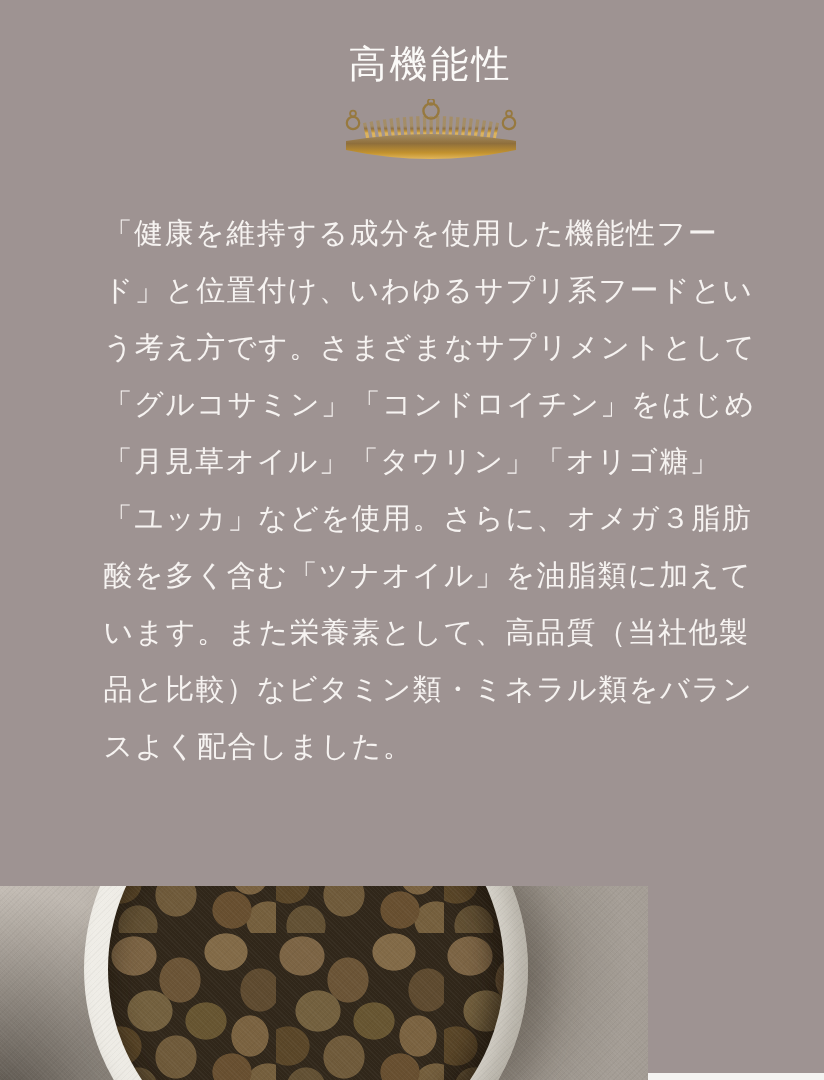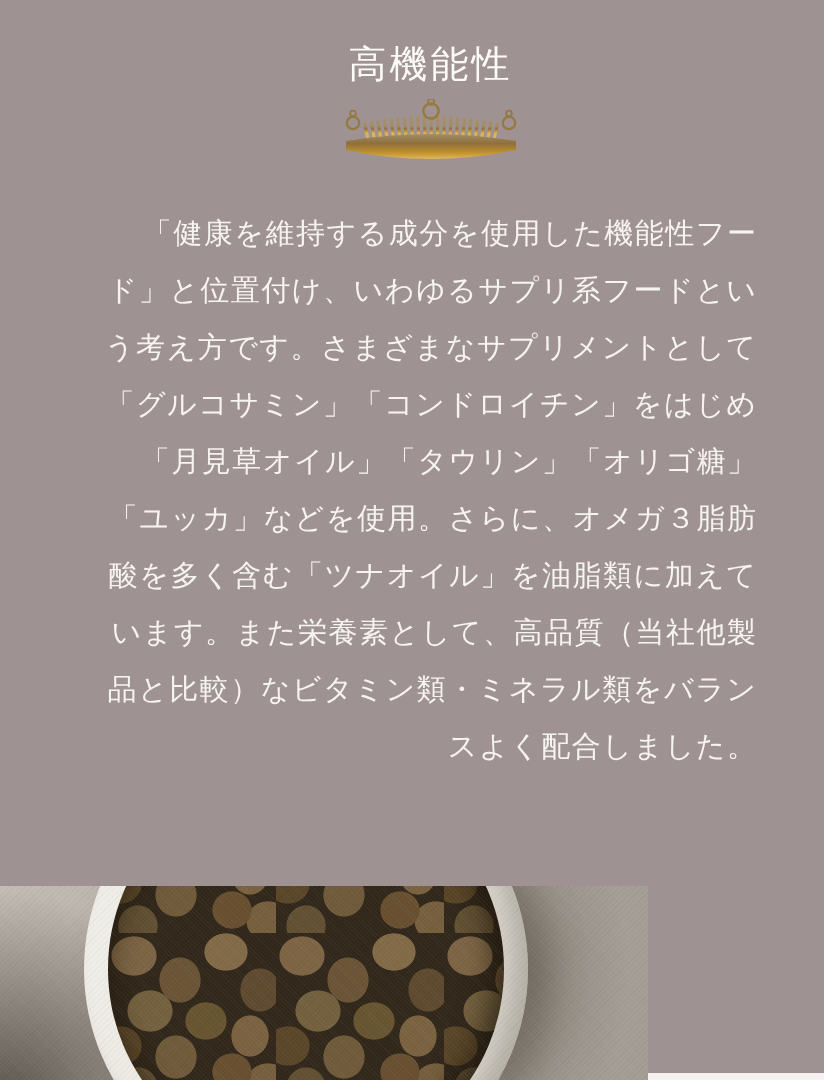--- a/index.html
+++ b/index.html
@@ -35,21 +35,21 @@
   }
 
   .paragraph {
     margin: 36px auto 0 auto;
     width: 654px;
     font-size: 29px;
     line-height: 57px;
     letter-spacing: 1.5px;
     font-weight: 300;
     color: #f6f3f1;
-    text-align: right;
+    text-align: left;
   }
 
   
   .photo {
     position: absolute;
     left: 0;
     top: 886px;
     width: 648px;
     height: 194px;
     overflow: hidden;

